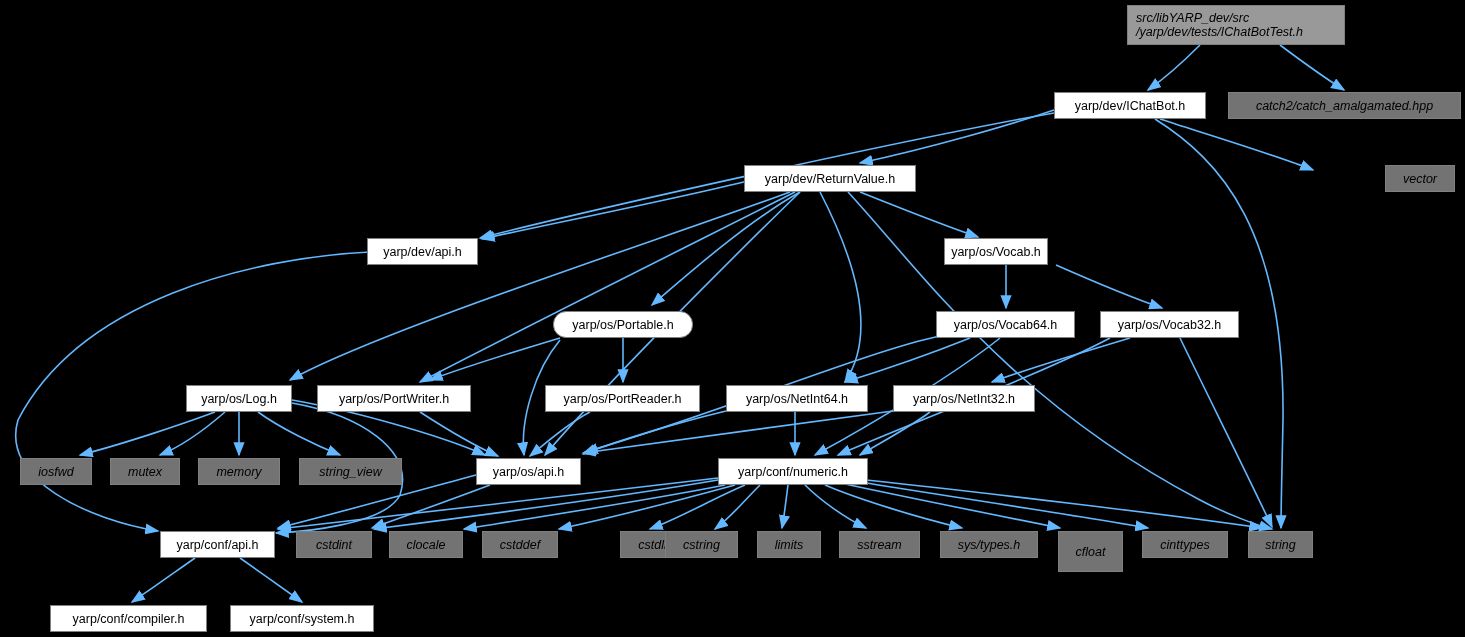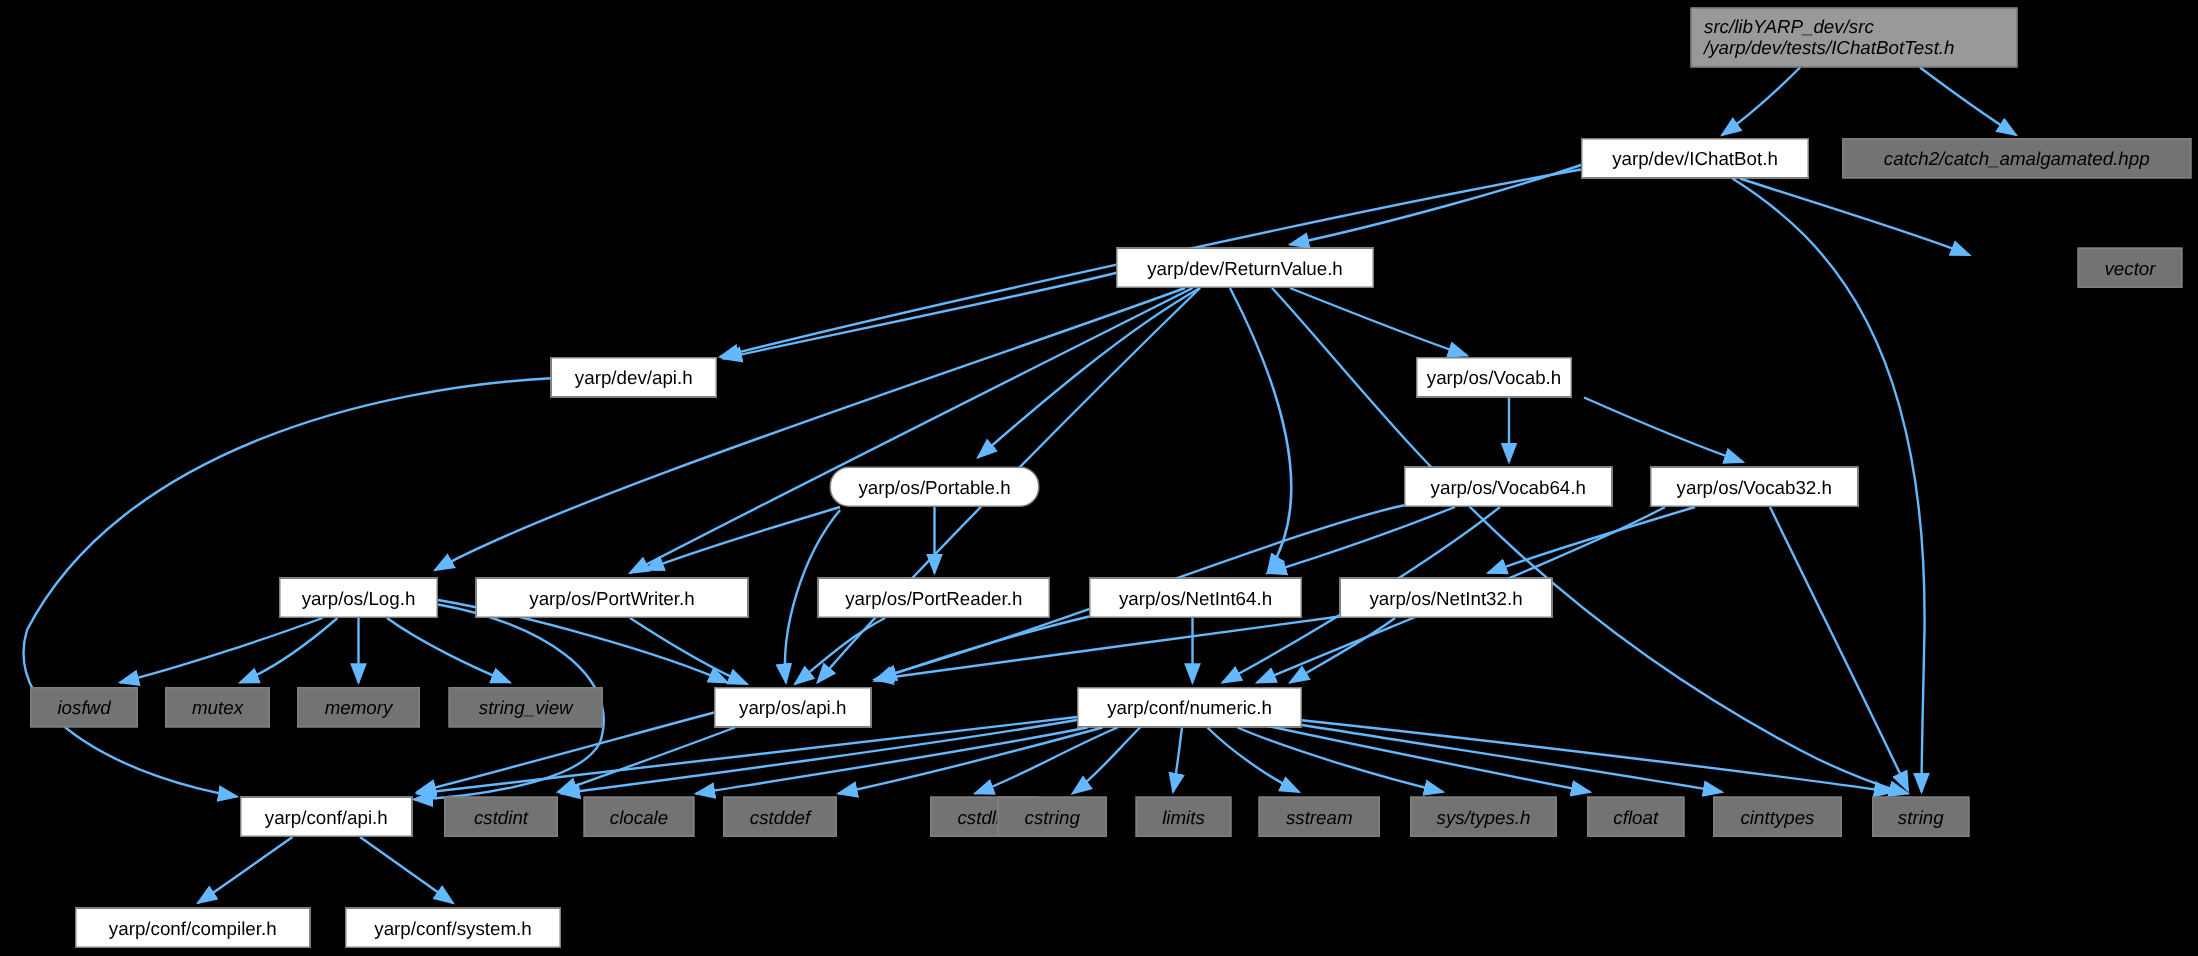--- a/index.html
+++ b/index.html
@@ -97,38 +97,38 @@
       <div class="node-box fill-white" style="left: 1054px; top: 92px; width: 152px; height: 27px;">yarp/dev/IChatBot.h</div>
       <div class="node-box fill-gray" style="left: 1228px; top: 92px; width: 233px; height: 27px;">catch2/catch_amalgamated.hpp</div>
       <div class="node-box fill-gray" style="left: 1373px; top: 165px; width: 70px; height: 27px; margin-left: 12px;">vector</div>
       <div class="node-box fill-white" style="left: 744px; top: 165px; width: 172px; height: 27px;">yarp/dev/ReturnValue.h</div>
       <div class="node-box fill-white" style="left: 367px; top: 238px; width: 111px; height: 27px;">yarp/dev/api.h</div>
       <div class="node-box fill-white" style="left: 944px; top: 238px; width: 104px; height: 27px;">yarp/os/Vocab.h</div>
       <div class="node-box fill-white" style="left: 553px; top: 311px; width: 140px; height: 27px; border-radius: 13px;">yarp/os/Portable.h</div>
       <div class="node-box fill-white" style="left: 936px; top: 311px; width: 139px; height: 27px;">yarp/os/Vocab64.h</div>
       <div class="node-box fill-white" style="left: 1100px; top: 311px; width: 139px; height: 27px;">yarp/os/Vocab32.h</div>
       <div class="node-box fill-white" style="left: 186px; top: 385px; width: 106px; height: 27px;">yarp/os/Log.h</div>
-      <div class="node-box fill-white" style="left: 317px; top: 385px; width: 182px; height: 27px;">yarp/os/PortWriter.h</div>
+      <div class="node-box fill-white" style="left: 317px; top: 385px; width: 154px; height: 27px;">yarp/os/PortWriter.h</div>
       <div class="node-box fill-white" style="left: 545px; top: 385px; width: 155px; height: 27px;">yarp/os/PortReader.h</div>
       <div class="node-box fill-white" style="left: 726px; top: 385px; width: 142px; height: 27px;">yarp/os/NetInt64.h</div>
       <div class="node-box fill-white" style="left: 893px; top: 385px; width: 142px; height: 27px;">yarp/os/NetInt32.h</div>
       <div class="node-box fill-gray" style="left: 20px; top: 458px; width: 72px; height: 27px;">iosfwd</div>
       <div class="node-box fill-gray" style="left: 110px; top: 458px; width: 70px; height: 27px;">mutex</div>
       <div class="node-box fill-gray" style="left: 198px; top: 458px; width: 82px; height: 27px;">memory</div>
       <div class="node-box fill-gray" style="left: 299px; top: 458px; width: 103px; height: 27px;">string_view</div>
       <div class="node-box fill-white" style="left: 476px; top: 458px; width: 105px; height: 27px;">yarp/os/api.h</div>
       <div class="node-box fill-white" style="left: 718px; top: 458px; width: 150px; height: 27px;">yarp/conf/numeric.h</div>
       <div class="node-box fill-white" style="left: 160px; top: 531px; width: 115px; height: 27px;">yarp/conf/api.h</div>
       <div class="node-box fill-gray" style="left: 296px; top: 531px; width: 76px; height: 27px;">cstdint</div>
       <div class="node-box fill-gray" style="left: 389px; top: 531px; width: 74px; height: 27px;">clocale</div>
       <div class="node-box fill-gray" style="left: 482px; top: 531px; width: 76px; height: 27px;">cstddef</div>
       <div class="node-box fill-gray" style="left: 576px; top: 531px; width: 72px; height: 27px; margin-left: 44px;">cstdlib</div>
       <div class="node-box fill-gray" style="left: 665px; top: 531px; width: 73px; height: 27px;">cstring</div>
       <div class="node-box fill-gray" style="left: 757px; top: 531px; width: 64px; height: 27px;">limits</div>
       <div class="node-box fill-gray" style="left: 839px; top: 531px; width: 81px; height: 27px;">sstream</div>
       <div class="node-box fill-gray" style="left: 940px; top: 531px; width: 98px; height: 27px;">sys/types.h</div>
-      <div class="node-box fill-gray" style="left: 1058px; top: 531px; width: 65px; height: 27px;">cfloat</div>
+      <div class="node-box fill-gray" style="left: 1058px; top: 531px; width: 65px; height: 41px;">cfloat</div>
       <div class="node-box fill-gray" style="left: 1142px; top: 531px; width: 86px; height: 27px;">cinttypes</div>
       <div class="node-box fill-gray" style="left: 1248px; top: 531px; width: 65px; height: 27px;">string</div>
       <div class="node-box fill-white" style="left: 50px; top: 605px; width: 157px; height: 27px;">yarp/conf/compiler.h</div>
       <div class="node-box fill-white" style="left: 230px; top: 605px; width: 144px; height: 27px;">yarp/conf/system.h</div>
     </div>
 </div>
 
 </body></html>

